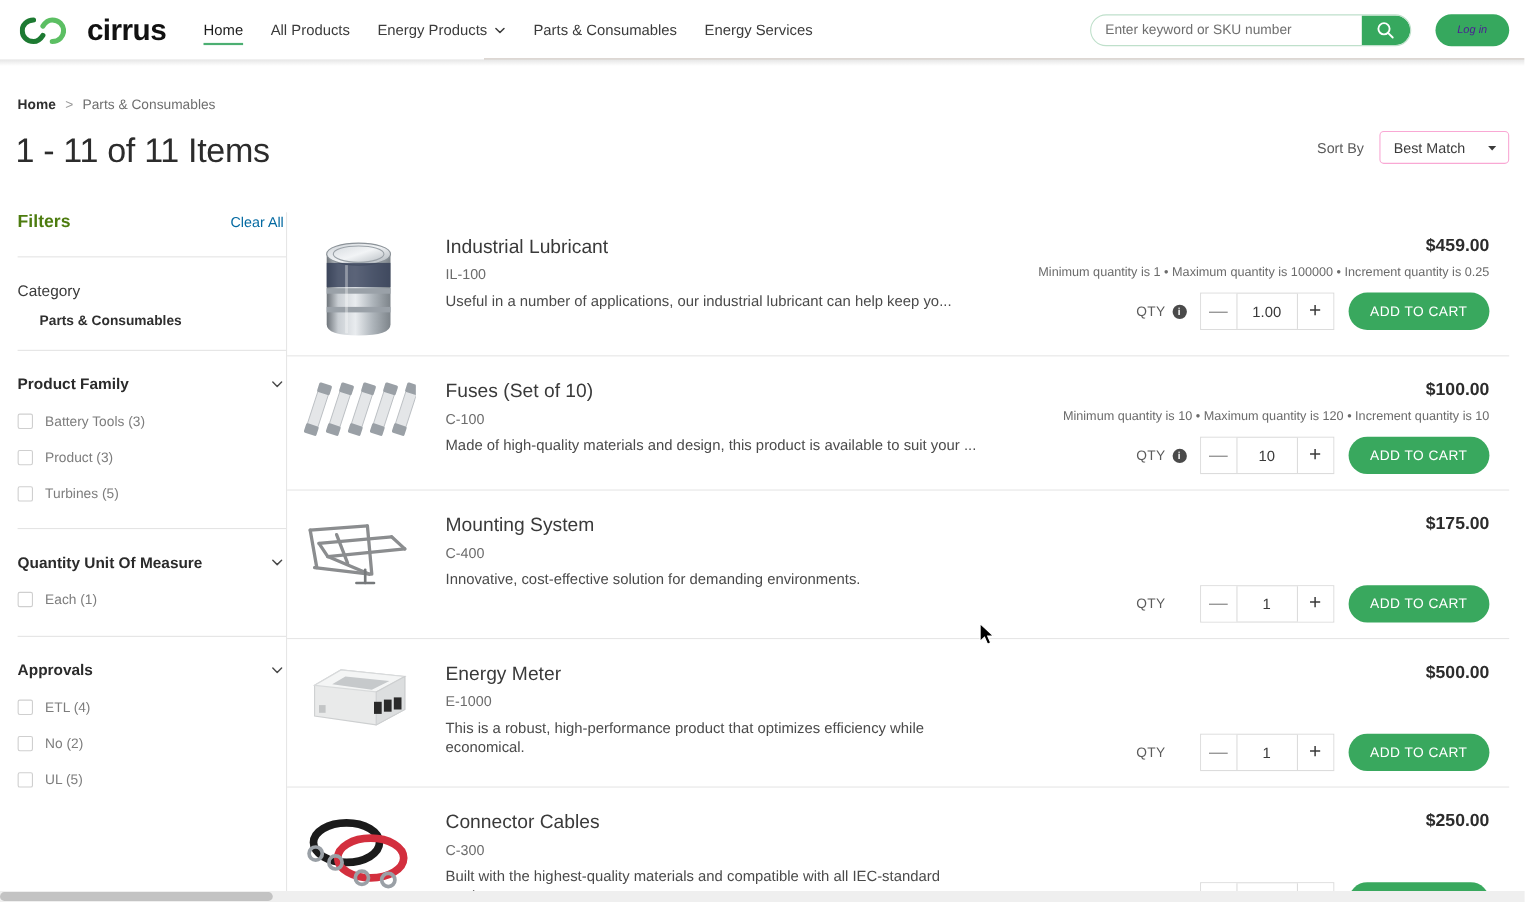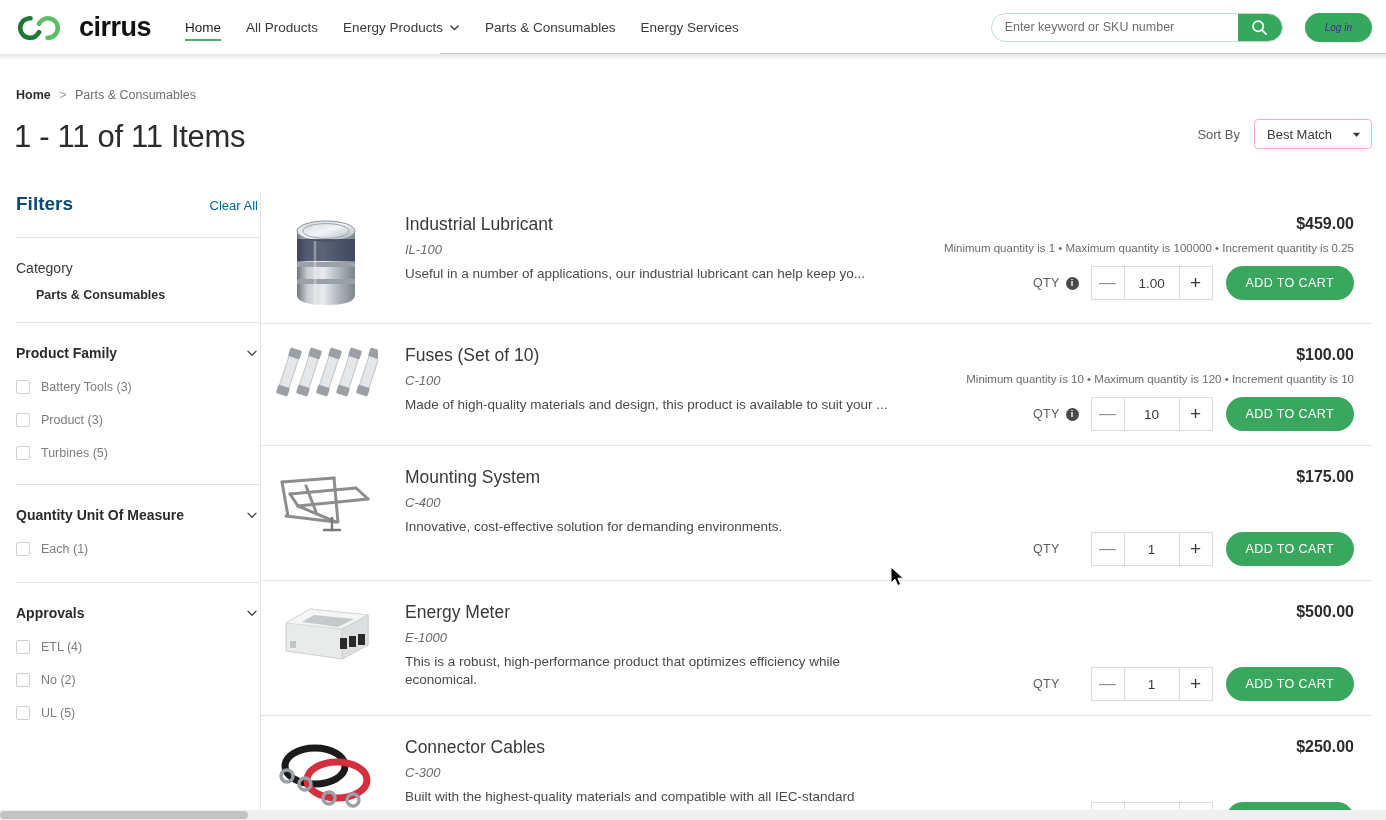--- a/index.html
+++ b/index.html
@@ -121,21 +121,21 @@
   .sort-caret { width: 11px; height: 11px; }
 
   .content { display: flex; margin-top: 41px; }
 
   
   .sidebar { width: 246px; flex: none; padding-right: 0; }
   .filters-head {
     display: flex; align-items: baseline; justify-content: space-between;
     padding: 0 2px 0 2px;
   }
-  .filters-title { font-size: 19px; font-weight: 700; color: #0c4a6e; }
+  .filters-title { font-size: 16px; font-weight: 700; color: #4d7c0f; }
   .clear-all { font-size: 13px; color: #0369a1; cursor: pointer; }
   .sb-divider { height: 1px; background: #e4e4e4; margin: 22px 0 0 2px; }
   .fgroup { padding: 22px 2px 0 2px; }
   .fgroup-head {
     display: flex; align-items: center; justify-content: space-between;
     cursor: pointer;
   }
   .fgroup-title { font-size: 14px; font-weight: 700; color: #2b2b2b; }
   .fgroup-title.plain { font-weight: 400; color: #3a3a3a; }
   .fgroup-caret { width: 12px; height: 12px; }
@@ -158,21 +158,21 @@
   }
   .prow:last-child { border-bottom: none; }
   .pthumb {
     width: 130px; flex: none;
     display: flex; align-items: center; justify-content: center;
     padding-top: 6px;
   }
   .pthumb svg { display: block; }
   .pinfo { flex: 1; padding-left: 14px; padding-top: 7px; min-width: 0; }
   .pname { font-size: 17.5px; color: #3a3a3a; font-weight: 400; cursor: pointer; line-height: 1.2; }
-  .psku { font-size: 13px; color: #6c6c6c; margin-top: 7px; font-style: italic; }
+  .psku { font-size: 13px; color: #6c6c6c; margin-top: 7px; }
   .pdesc { font-size: 13.5px; color: #4a4a4a; margin-top: 8px; line-height: 1.3; }
   .pright {
     width: 470px; flex: none; padding-right: 18px;
     display: flex; flex-direction: column; align-items: flex-end;
   }
   .pprice { font-size: 16px; font-weight: 700; color: #2c2c2c; margin-top: 8px; }
   .pqnote { font-size: 11.5px; color: #6b6b6b; margin-top: 9px; white-space: nowrap; }
   .qtyrow {
     display: flex; align-items: center; gap: 0;
     margin-top: 12px;

